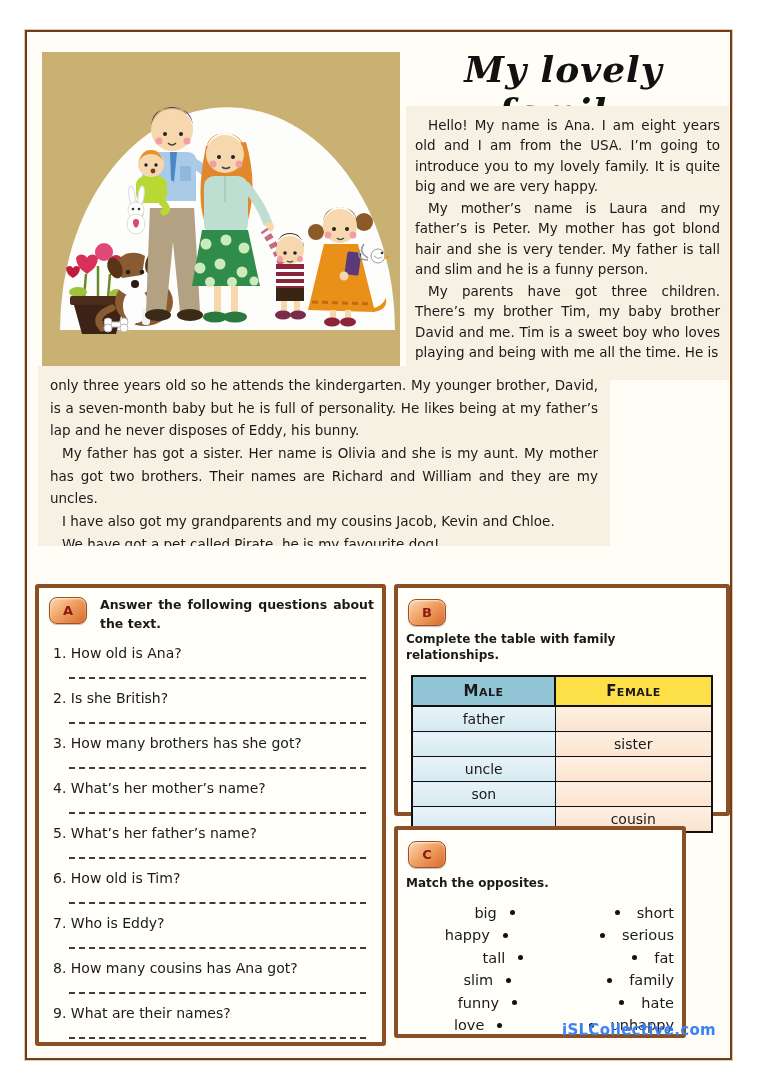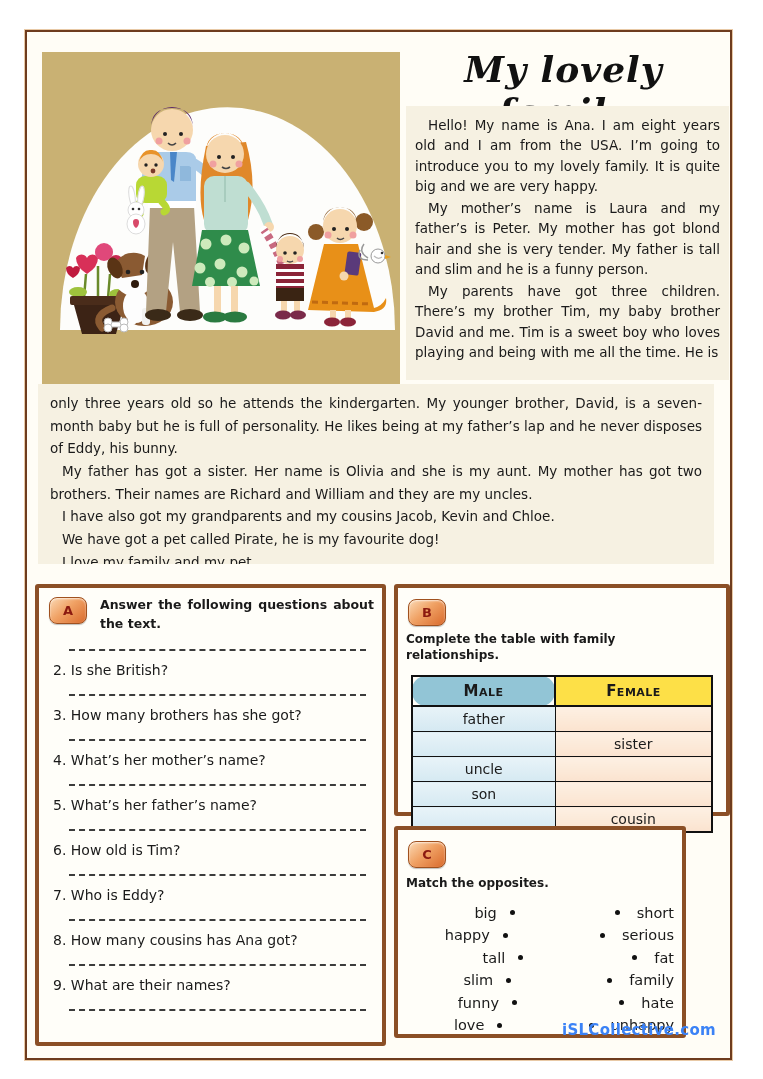--- a/index.html
+++ b/index.html
@@ -11,21 +11,21 @@
   .illus{position:absolute;left:42px;top:52px;width:358px;height:334px;}
   
   .title{position:absolute;left:398px;top:48px;width:331px;height:52px;
        font-family:"DejaVu Serif",serif;font-style:italic;font-weight:bold;
        font-size:36px;letter-spacing:1px;text-align:center;color:#111;}
   
   .col-text{position:absolute;left:406px;top:106px;width:323px;height:274px;
        background:#f6f1e2;box-sizing:border-box;padding:9px 9px 14px 9px;
        font-size:13.5px;line-height:1.5;text-align:justify;overflow:hidden;}
   .col-text p{margin:0 0 2px 0;text-indent:13px;}
-  .full-text{position:absolute;left:38px;top:384px;width:676px;height:180px;
+  .full-text{position:absolute;left:38px;top:366px;width:572px;height:180px;
        background:#f6f1e2;box-sizing:border-box;padding:8px 12px 6px 12px;
        font-size:13.5px;line-height:1.68;text-align:justify;overflow:hidden;}
   .full-text p{margin:0;text-indent:12px;}
   .full-text p.cont{text-indent:0;}
   
   .section{position:absolute;border:4px solid #8b4f26;border-radius:3px;
        background:#fffef9;box-sizing:border-box;}
   .sec-a{left:35px;top:584px;width:351px;height:462px;padding:7px 8px;}
   .sec-b{left:394px;top:584px;width:336px;height:232px;padding:9px 8px;}
   .sec-c{left:394px;top:826px;width:292px;height:212px;padding:9px 8px;}
@@ -40,21 +40,21 @@
        width:262px;line-height:1.3;margin-top:2px;}
   
   .q{clear:both;font-size:14px;margin:10px 0 0 6px;line-height:18px;}
   .answer-line{margin:13px 8px 0 22px;height:2px;border-bottom:2px dashed #3c3c3c;}
   
   table.fam{border-collapse:collapse;margin:12px auto 0 auto;width:302px;
        border:2px solid #111;font-size:14px;}
   table.fam th{border:2px solid #111;height:26px;font-variant:small-caps;
        font-weight:bold;font-size:15px;letter-spacing:.5px;}
   table.fam td{border:1.5px solid #111;height:22px;text-align:center;font-size:14px;}
-  th.male{background:#92c5d6;width:144px;border-radius:14px;}
+  th.male{background:#92c5d6;width:144px;}
   th.female{background:#fde047;width:158px;}
   td.male{background:linear-gradient(180deg,#e8f3f8,#d5e9f2);}
   td.female{background:linear-gradient(180deg,#fdf0e3,#fbe3cf);}
   
   .match{margin-top:10px;}
   .match-row{display:flex;align-items:center;height:22.5px;}
   .mw-left{width:100px;text-align:right;padding-right:13px;font-size:14.5px;}
   .dot{width:5px;height:5px;border-radius:50%;background:#111;flex:0 0 auto;}
   .gap{width:110px;}
   .mw-right{padding-left:17px;font-size:14.5px;}
@@ -238,20 +238,21 @@
   <p>My father has got a sister. Her name is Olivia and she is my aunt. My mother has got two brothers. Their names are Richard and William and they are my uncles.</p>
   <p>I have also got my grandparents and my cousins Jacob, Kevin and Chloe.</p>
   <p>We have got a pet called Pirate, he is my favourite dog!</p>
   <p>I love my family and my pet.</p>
 </div>
 
 <div class="section sec-a">
   <div class="badge">A</div>
   <div class="instr">Answer the following questions about the text.</div>
   <div class="clear"></div>
+  <div class="q">1. How old is Ana?</div>
   <div class="answer-line"></div>
   <div class="q">2. Is she British?</div>
   <div class="answer-line"></div>
   <div class="q">3. How many brothers has she got?</div>
   <div class="answer-line"></div>
   <div class="q">4. What’s her mother’s name?</div>
   <div class="answer-line"></div>
   <div class="q">5. What’s her father’s name?</div>
   <div class="answer-line"></div>
   <div class="q">6. How old is Tim?</div>

